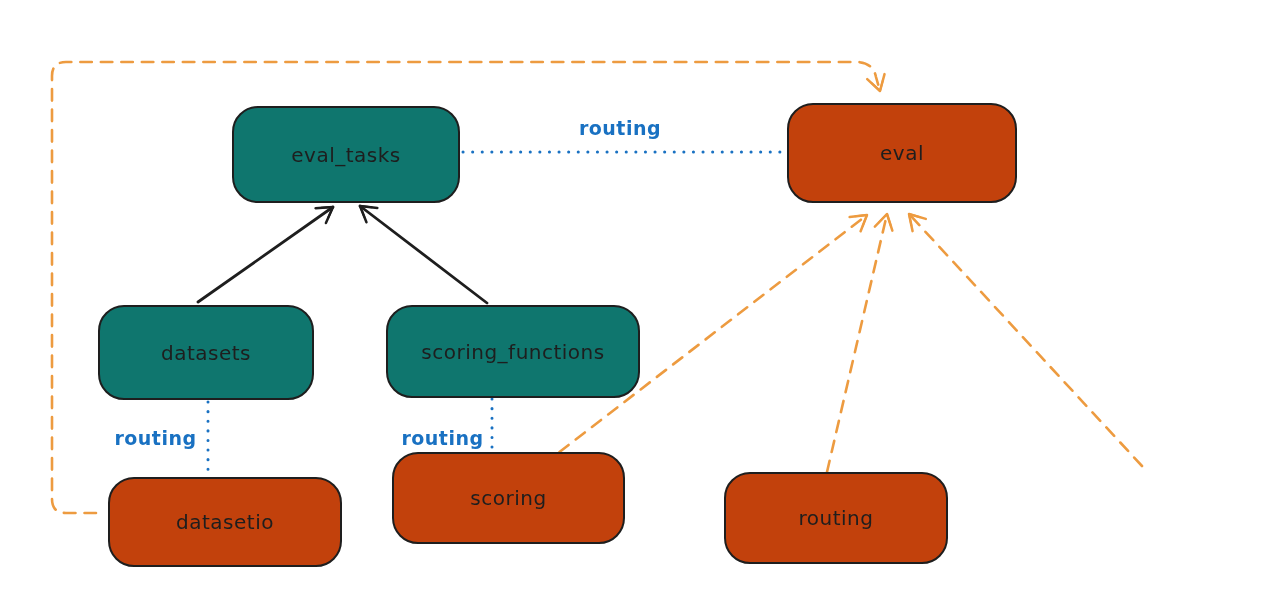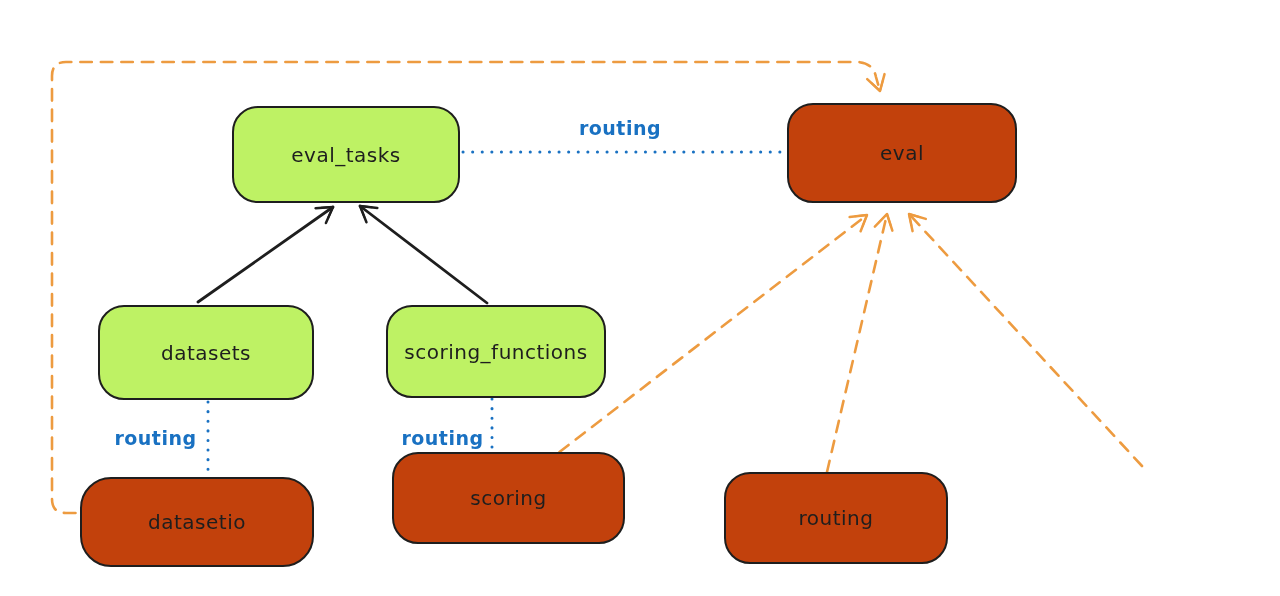--- a/index.html
+++ b/index.html
@@ -27,21 +27,21 @@
     box-sizing: border-box;
     border: 2.5px solid #1e1e1e;
     border-radius: 26px;
     display: flex;
     align-items: center;
     justify-content: center;
     color: #1e1e1e;
     font-size: 20px;
     letter-spacing: 0.5px;
   }
-  .node.blue  { background: #bef264; }
+  .node.blue  { background: #0f766e; }
   .node.green { background: #c2410c; align-items: center; }
   .edge-label {
     position: absolute;
     color: #1971c2;
     font-size: 19px;
     font-weight: 600;
     letter-spacing: 0.5px;
     text-align: center;
   }
 </style>
@@ -80,25 +80,25 @@
   </div>
 
   <div class="node green" style="left:787px; top:103px; width:230px; height:100px;">
     <span>eval</span>
   </div>
 
   <div class="node blue" style="left:98px; top:305px; width:216px; height:95px;">
     <span>datasets</span>
   </div>
 
-  <div class="node blue" style="left:386px; top:305px; width:220px; height:93px;">
+  <div class="node blue" style="left:386px; top:305px; width:254px; height:93px;">
     <span>scoring_functions</span>
   </div>
 
-  <div class="node green" style="left:80px; top:477px; width:234px; height:90px;border-radius:31px;">
+  <div class="node green" style="left:108px; top:477px; width:234px; height:90px;">
     <span>datasetio</span>
   </div>
 
   <div class="node green" style="left:392px; top:452px; width:233px; height:92px;">
     <span>scoring</span>
   </div>
 
   <div class="node green" style="left:724px; top:472px; width:224px; height:92px;">
     <span>routing</span>
   </div>

